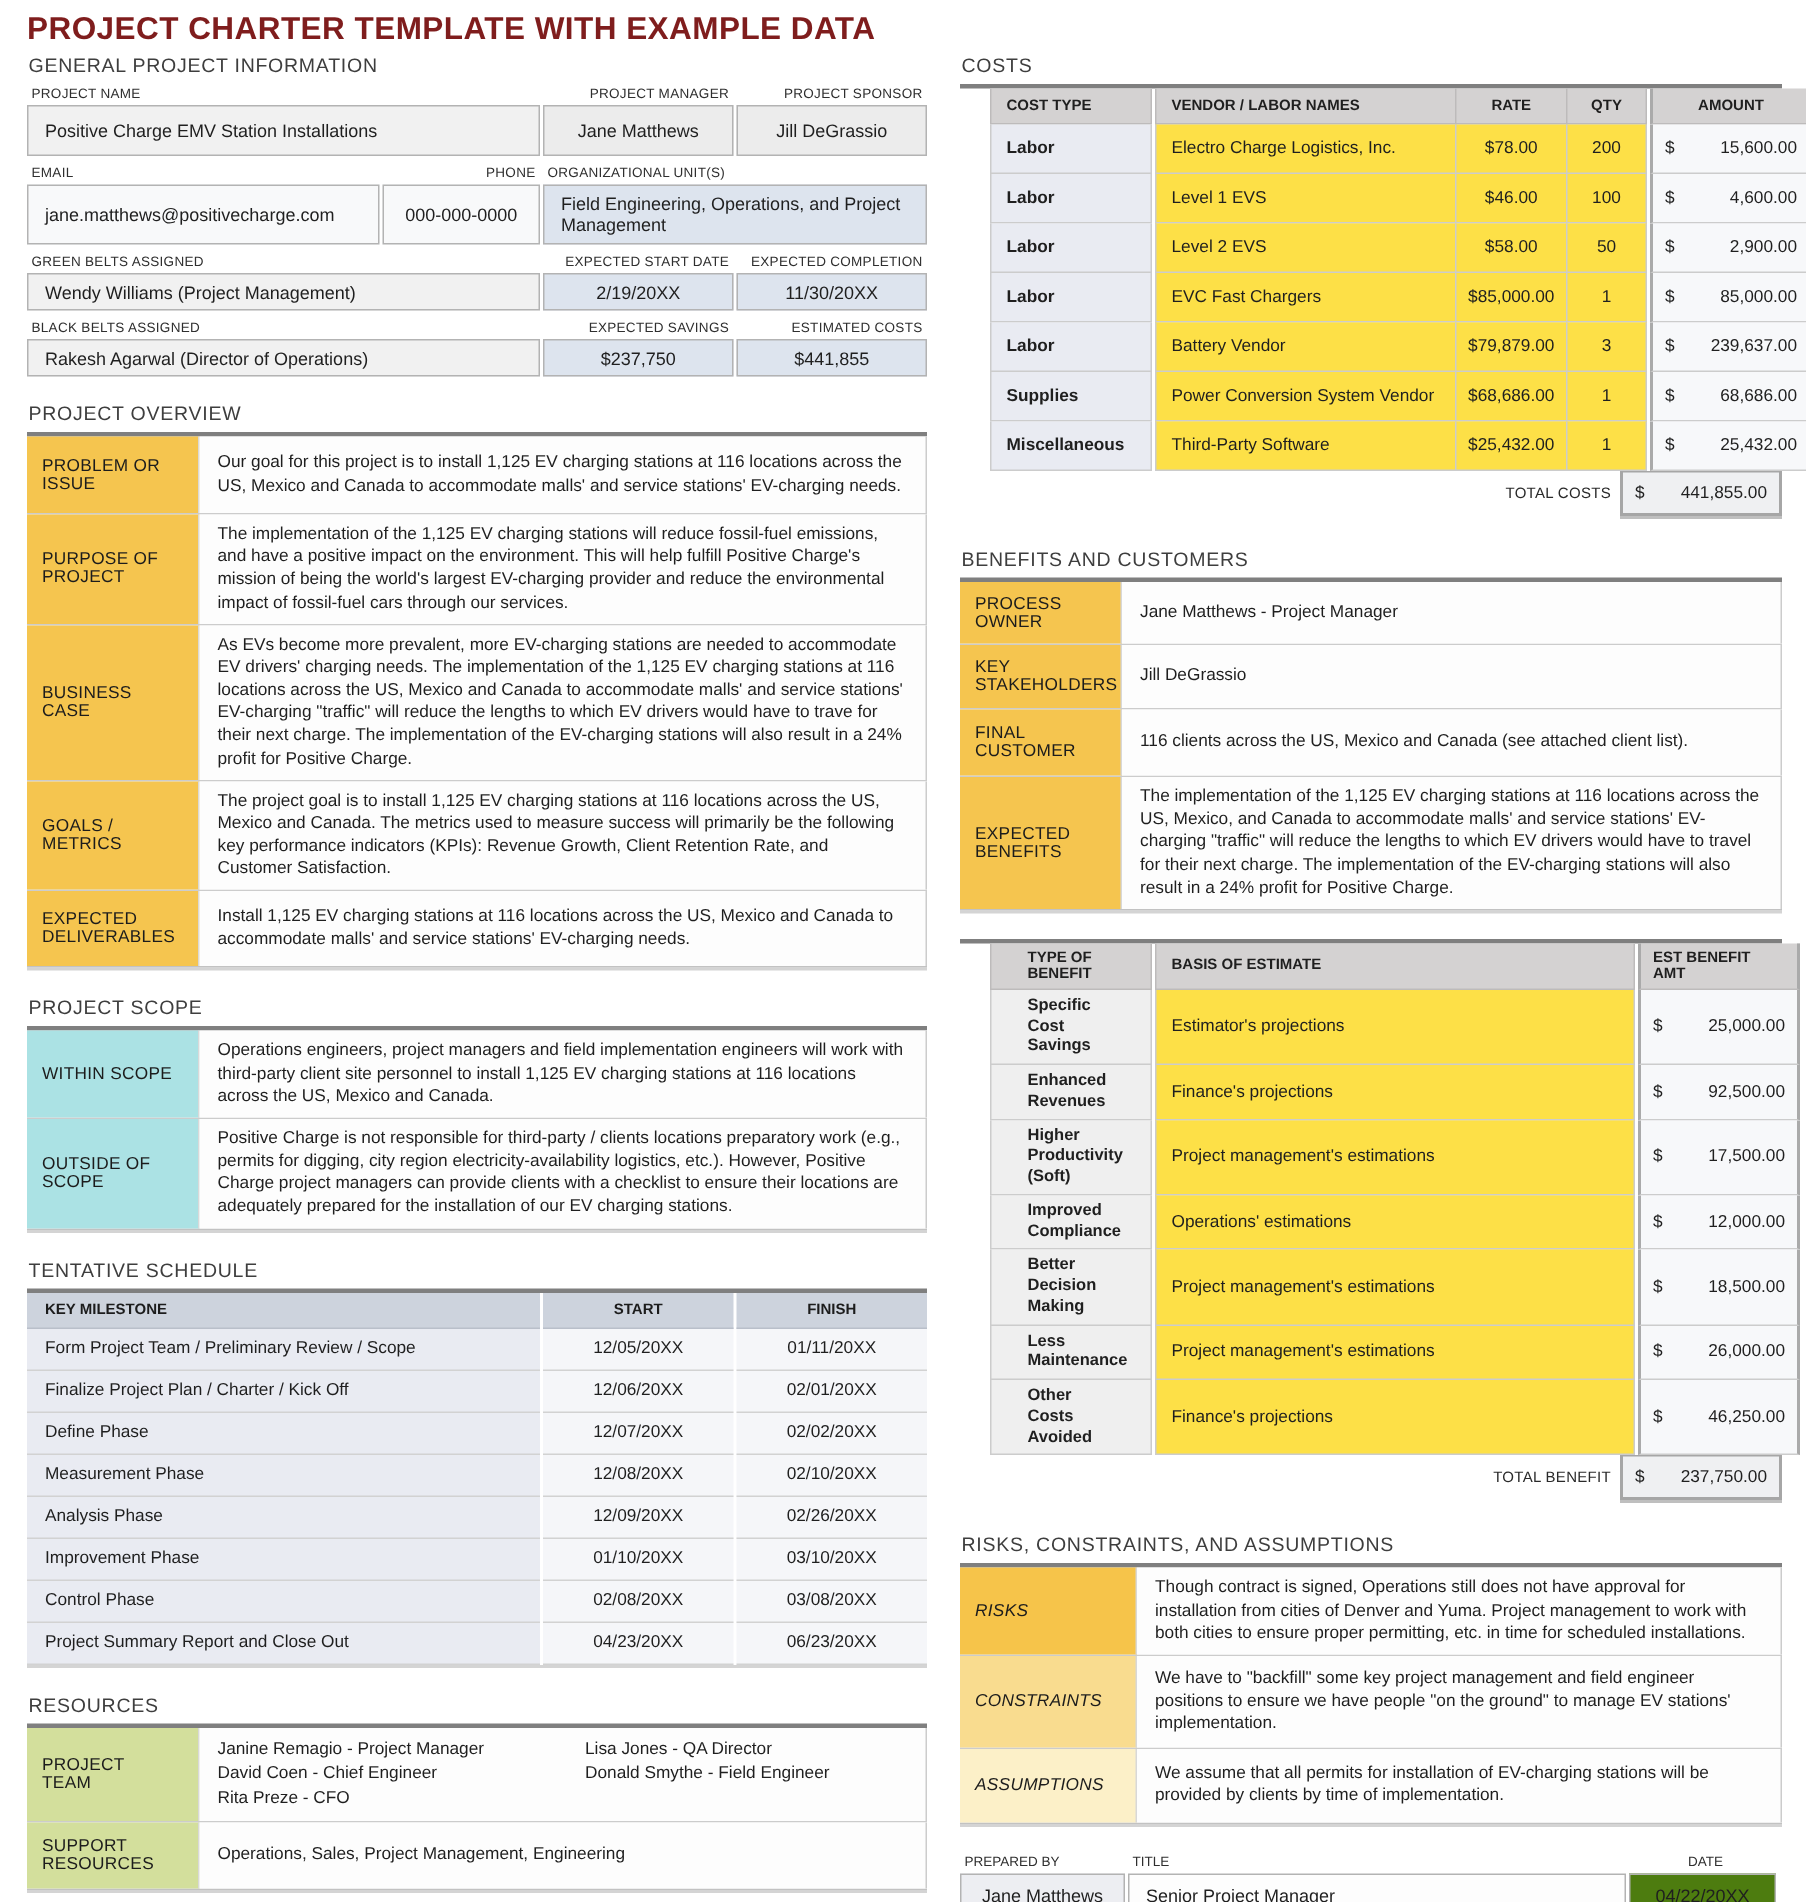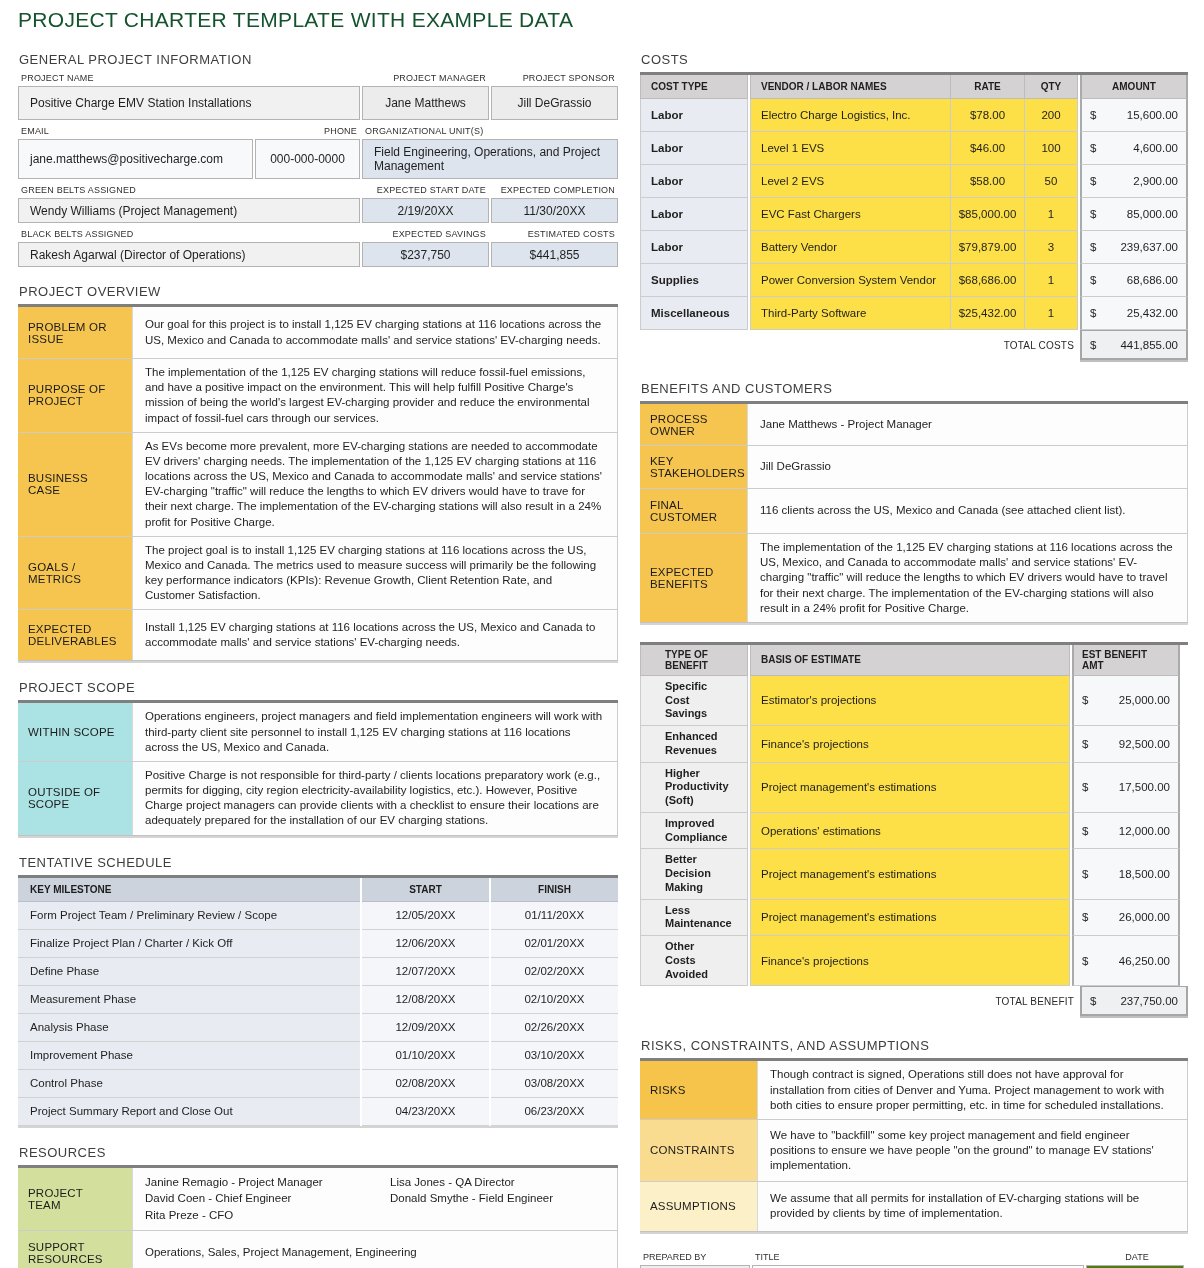--- a/index.html
+++ b/index.html
@@ -3,22 +3,22 @@
 <meta charset="utf-8">
 <style>
   * { box-sizing: border-box; margin: 0; padding: 0; }
   body {
     width: 1204px; height: 1268px; background: #ffffff;
     font-family: "Liberation Sans", "DejaVu Sans", sans-serif;
     color: #1f1f1f; overflow: hidden;
   }
   .page { padding: 8px 16px 0 18px; }
   h1.title {
-    font-size: 21px; font-weight: normal; color: #14532d;
-    letter-spacing: .3px; margin-bottom: 20px;
+    font-size: 21px; font-weight: bold; color: #7f1d1d;
+    letter-spacing: .3px; margin-bottom: 4px;
   }
   .cols { display: flex; gap: 22px; }
   .col-left  { width: 600px; flex: none; }
   .col-right { width: 548px; flex: none; }
 
   h2.sec {
     font-size: 13px; font-weight: normal; color: #3e3e3e;
     letter-spacing: .5px; margin: 0 0 5px 1px;
   }
   .section { margin-bottom: 17px; }
@@ -82,21 +82,21 @@
   .sch-row > div {
     font-size: 11.5px; min-height: 28px;
     display: flex; align-items: center; border-bottom: 1px solid #d2d2d2;
   }
   .sch-c1 { width: 342px; flex: none; padding: 2px 12px; }
   .sch-c2, .sch-c3 { width: 127px; flex: none; justify-content: center; text-align: center; }
   .sch-row .sch-c1 { background: #e9ebf2; }
   .sch-row .sch-c2, .sch-row .sch-c3 { background: #f5f6f9; }
 
   
-  .c-head, .c-row { display: flex; }
+  .c-head, .c-row { display: flex; margin-left: 20px; }
   .c-head > div {
     background: #d4d2d2; font-size: 10px; font-weight: bold;
     min-height: 24px; display: flex; align-items: center;
     border: 1px solid #bdbbbb; border-top: none;
   }
   .c-row > div {
     font-size: 11.5px; min-height: 33px; display: flex; align-items: center;
     border: 1px solid #cccccc; border-top: none; background: #fde047;
   }
   .cw-type   { width: 108px; flex: none; margin-right: 2px; padding: 2px 10px; }
@@ -120,21 +120,21 @@
     display: flex; align-items: center; justify-content: space-between;
     font-size: 11.5px; padding: 2px 8px;
   }
   .bw-type  { width: 108px; flex: none; margin-right: 2px; padding: 4px 24px; }
   .bw-basis { width: 320px; flex: none; padding: 2px 10px; }
   .b-row .bw-type { background: #efefef; font-weight: bold; font-size: 11px;
                     white-space: pre-line; line-height: 1.25; }
   .b-head > div, .b-row > div { }
 
   
-  .risk .lab { width: 118px; }
+  .risk .lab { width: 118px; font-style: italic; }
   
   .ben .lab  { width: 108px; }
 
   
   .team-cols { display: flex; gap: 10px; width: 100%; }
   .team-cols > div { white-space: pre-line; line-height: 1.45; }
   .team-c1 { width: 235px; flex: none; }
 
   
   .prep-labels { display: flex; gap: 2px; margin: 4px 0 2px; }

